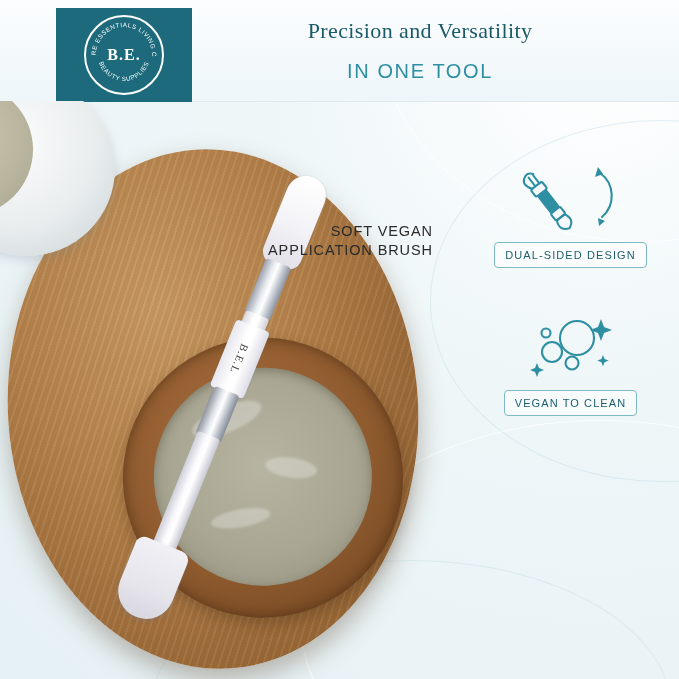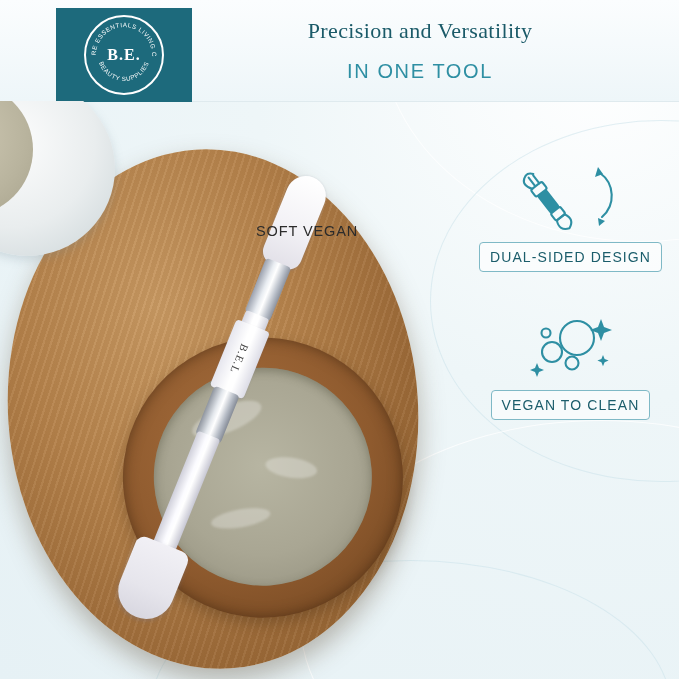--- a/index.html
+++ b/index.html
@@ -176,35 +176,35 @@
   }
 
   
   .photo-label{
     position:absolute;
     color:#2b2b2b;
     font-size:14.5px;
     letter-spacing:0.9px;
     line-height:19px;
   }
-  #label-brush{left:256px;top:121px;text-align:right;}
+  #label-brush{left:268px;top:121px;text-align:right;}
   #label-spatula{left:28px;top:622px;}
 
   
   #features{
     position:absolute;left:462px;top:150px;width:217px;height:470px;
   }
   .feature{position:absolute;left:0;width:217px;text-align:center;}
   .feature-icon{height:92px;display:flex;align-items:center;justify-content:center;}
   .feature-pill{
     display:inline-block;
     border:1px solid #7fb9c6;
     border-radius:4px;
     color:#1b5d6b;
-    font-size:14px;
+    font-size:11px;
     letter-spacing:1.1px;
     padding:6px 10px;
     background:rgba(255,255,255,0.55);
     white-space:nowrap;
   }
   #feature-0{top:0;}
   #feature-1{top:148px;}
   #feature-2{top:300px;}
 </style>
 </head>
@@ -265,20 +265,21 @@
       <div class="b-seg" id="b-label">
         <span>B.E.L</span>
       </div>
       <div class="b-seg" id="b-ferrule2"></div>
       <div class="b-seg" id="b-handle-low"></div>
       <div class="b-seg" id="b-spatula"></div>
     </div>
 
     <div class="photo-label" id="label-brush">
       <div>SOFT VEGAN</div>
+      <div>APPLICATION BRUSH</div>
     </div>
   </div>
 
 
   <div id="features">
 
     <div class="feature" id="feature-0">
       <div class="feature-icon">
         <svg width="118" height="82" viewBox="0 0 118 82" fill="none" stroke="#2e8fa3" stroke-width="2.1" stroke-linecap="round" stroke-linejoin="round">
           <g transform="rotate(-38 52 42)">

